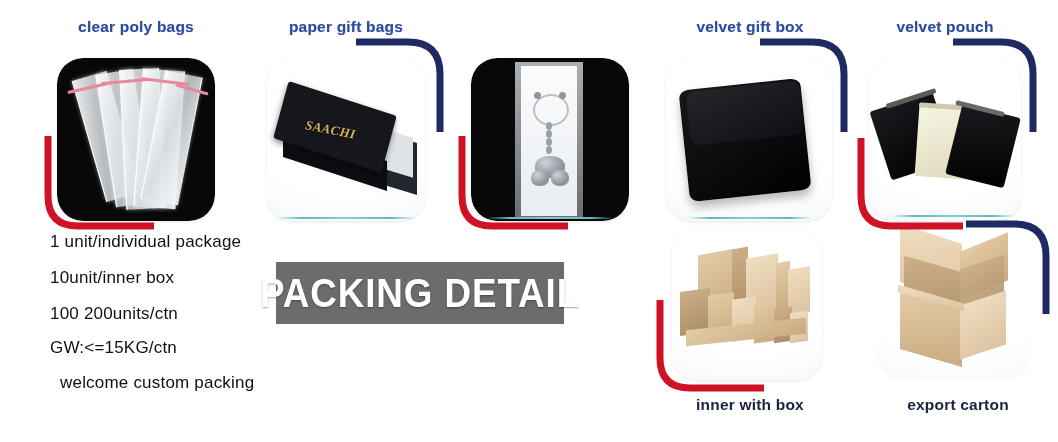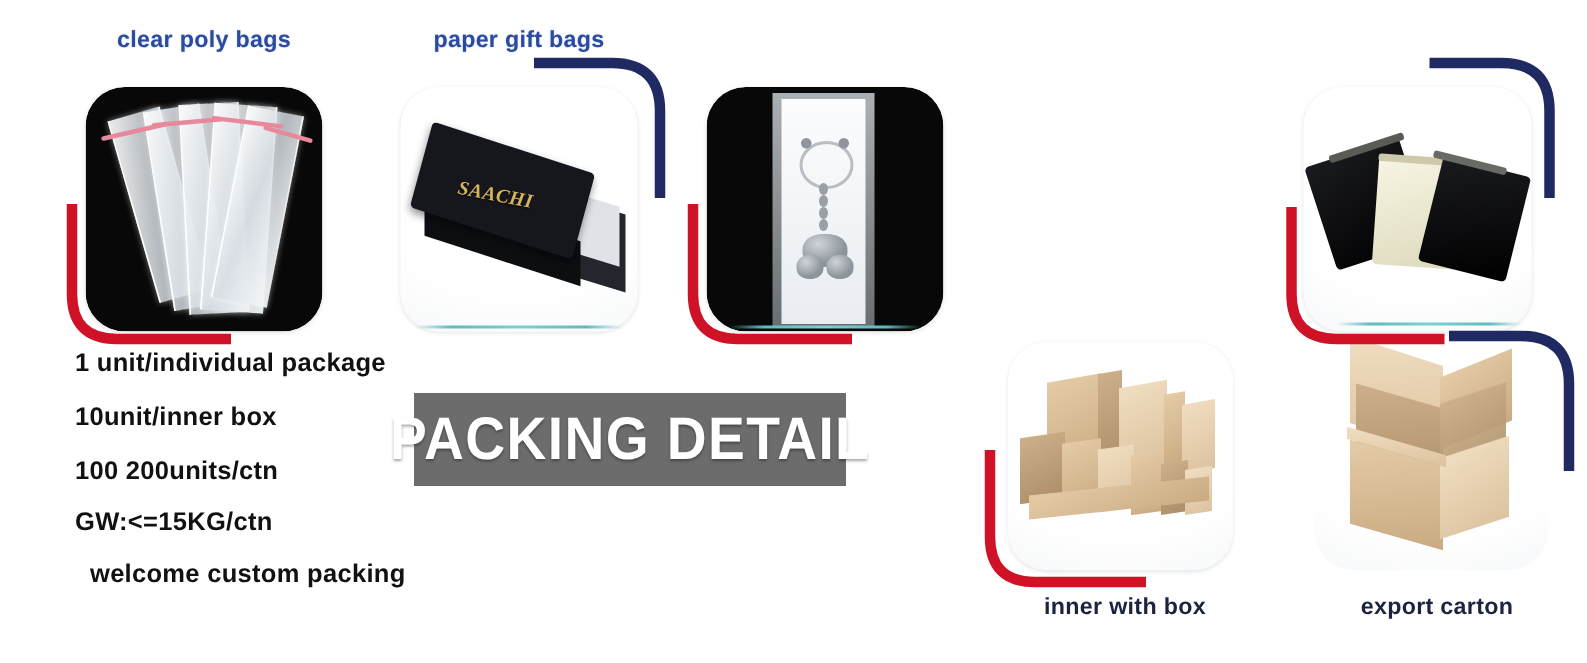--- a/index.html
+++ b/index.html
@@ -100,21 +100,21 @@
   .drawstring{position:absolute;background:#3a3a3a;border-radius:2px;}
 
   
   .kraft{position:absolute;background:linear-gradient(160deg,#e4cba6,#c9ab82);}
   .kraft-d{position:absolute;background:linear-gradient(160deg,#cdb08a,#ab8e68);}
   .kraft-l{position:absolute;background:linear-gradient(160deg,#f0ddc0,#dcc3a0);}
 
   
   .spec{
     position:absolute;
-    font-weight:bold;
+    font-weight:normal;
     color:#111111;
     font-size:17px;
     letter-spacing:.2px;
     white-space:nowrap;
   }
 
   
   .banner{
     position:absolute;
     background:#6c6c6c;
@@ -197,22 +197,41 @@
       </div>
     </div>
     <div class="bracket" style="left:16px;top:118px;width:112px;height:98px;">
       <svg width="112" height="98" viewBox="0 0 112 98">
         <path d="M6 0 L6 60 Q6 90 36 90 L112 90" fill="none" stroke="#cf1225" stroke-width="7" stroke-linecap="butt"></path>
       </svg>
     </div>
     <div class="teal-line" style="left:46px;right:46px;bottom:4px;"></div>
   </div>
 
+  <div class="tile" style="left:640px;top:18px;width:220px;height:205px;">
+    <div class="tile-label label-top">velvet gift box</div>
+    <div class="thumb" style="left:26px;top:40px;width:166px;height:163px;">
+      <div class="thumb-inner">
+        <div class="bg-white"></div>
+        <div class="velvetbox" style="left:18px;top:26px;width:122px;height:112px;
+             transform:rotate(-6deg);"></div>
+        <div class="velvetbox-top" style="left:22px;top:28px;width:114px;height:54px;
+             transform:rotate(-6deg);opacity:.85;"></div>
+      </div>
+    </div>
+    <div class="bracket" style="left:120px;top:18px;width:96px;height:96px;">
+      <svg width="96" height="96" viewBox="0 0 96 96">
+        <path d="M0 6 L52 6 Q84 6 84 38 L84 96" fill="none" stroke="#1f2a63" stroke-width="7" stroke-linecap="butt"></path>
+      </svg>
+    </div>
+    <div class="teal-line" style="left:48px;right:48px;bottom:4px;"></div>
+  </div>
 
   <div class="tile" style="left:845px;top:18px;width:200px;height:205px;">
+    <div class="tile-label label-top">velvet pouch</div>
     <div class="thumb" style="left:24px;top:40px;width:152px;height:163px;">
       <div class="thumb-inner">
         <div class="bg-white"></div>
         <div class="pouch pouch-black" style="left:10px;top:42px;width:66px;height:72px;transform:rotate(-18deg);border-radius:3px;"></div>
         <div class="drawstring" style="left:16px;top:38px;width:52px;height:5px;transform:rotate(-18deg);background:#5b5b55;"></div>
         <div class="pouch pouch-cream" style="left:48px;top:48px;width:58px;height:72px;transform:rotate(4deg);border-radius:3px;"></div>
         <div class="drawstring" style="left:50px;top:46px;width:50px;height:5px;transform:rotate(4deg);background:#cfc9ac;"></div>
         <div class="pouch pouch-black" style="left:84px;top:52px;width:60px;height:72px;transform:rotate(14deg);border-radius:3px;"></div>
         <div class="drawstring" style="left:86px;top:48px;width:50px;height:5px;transform:rotate(14deg);background:#6a6a64;"></div>
       </div>

